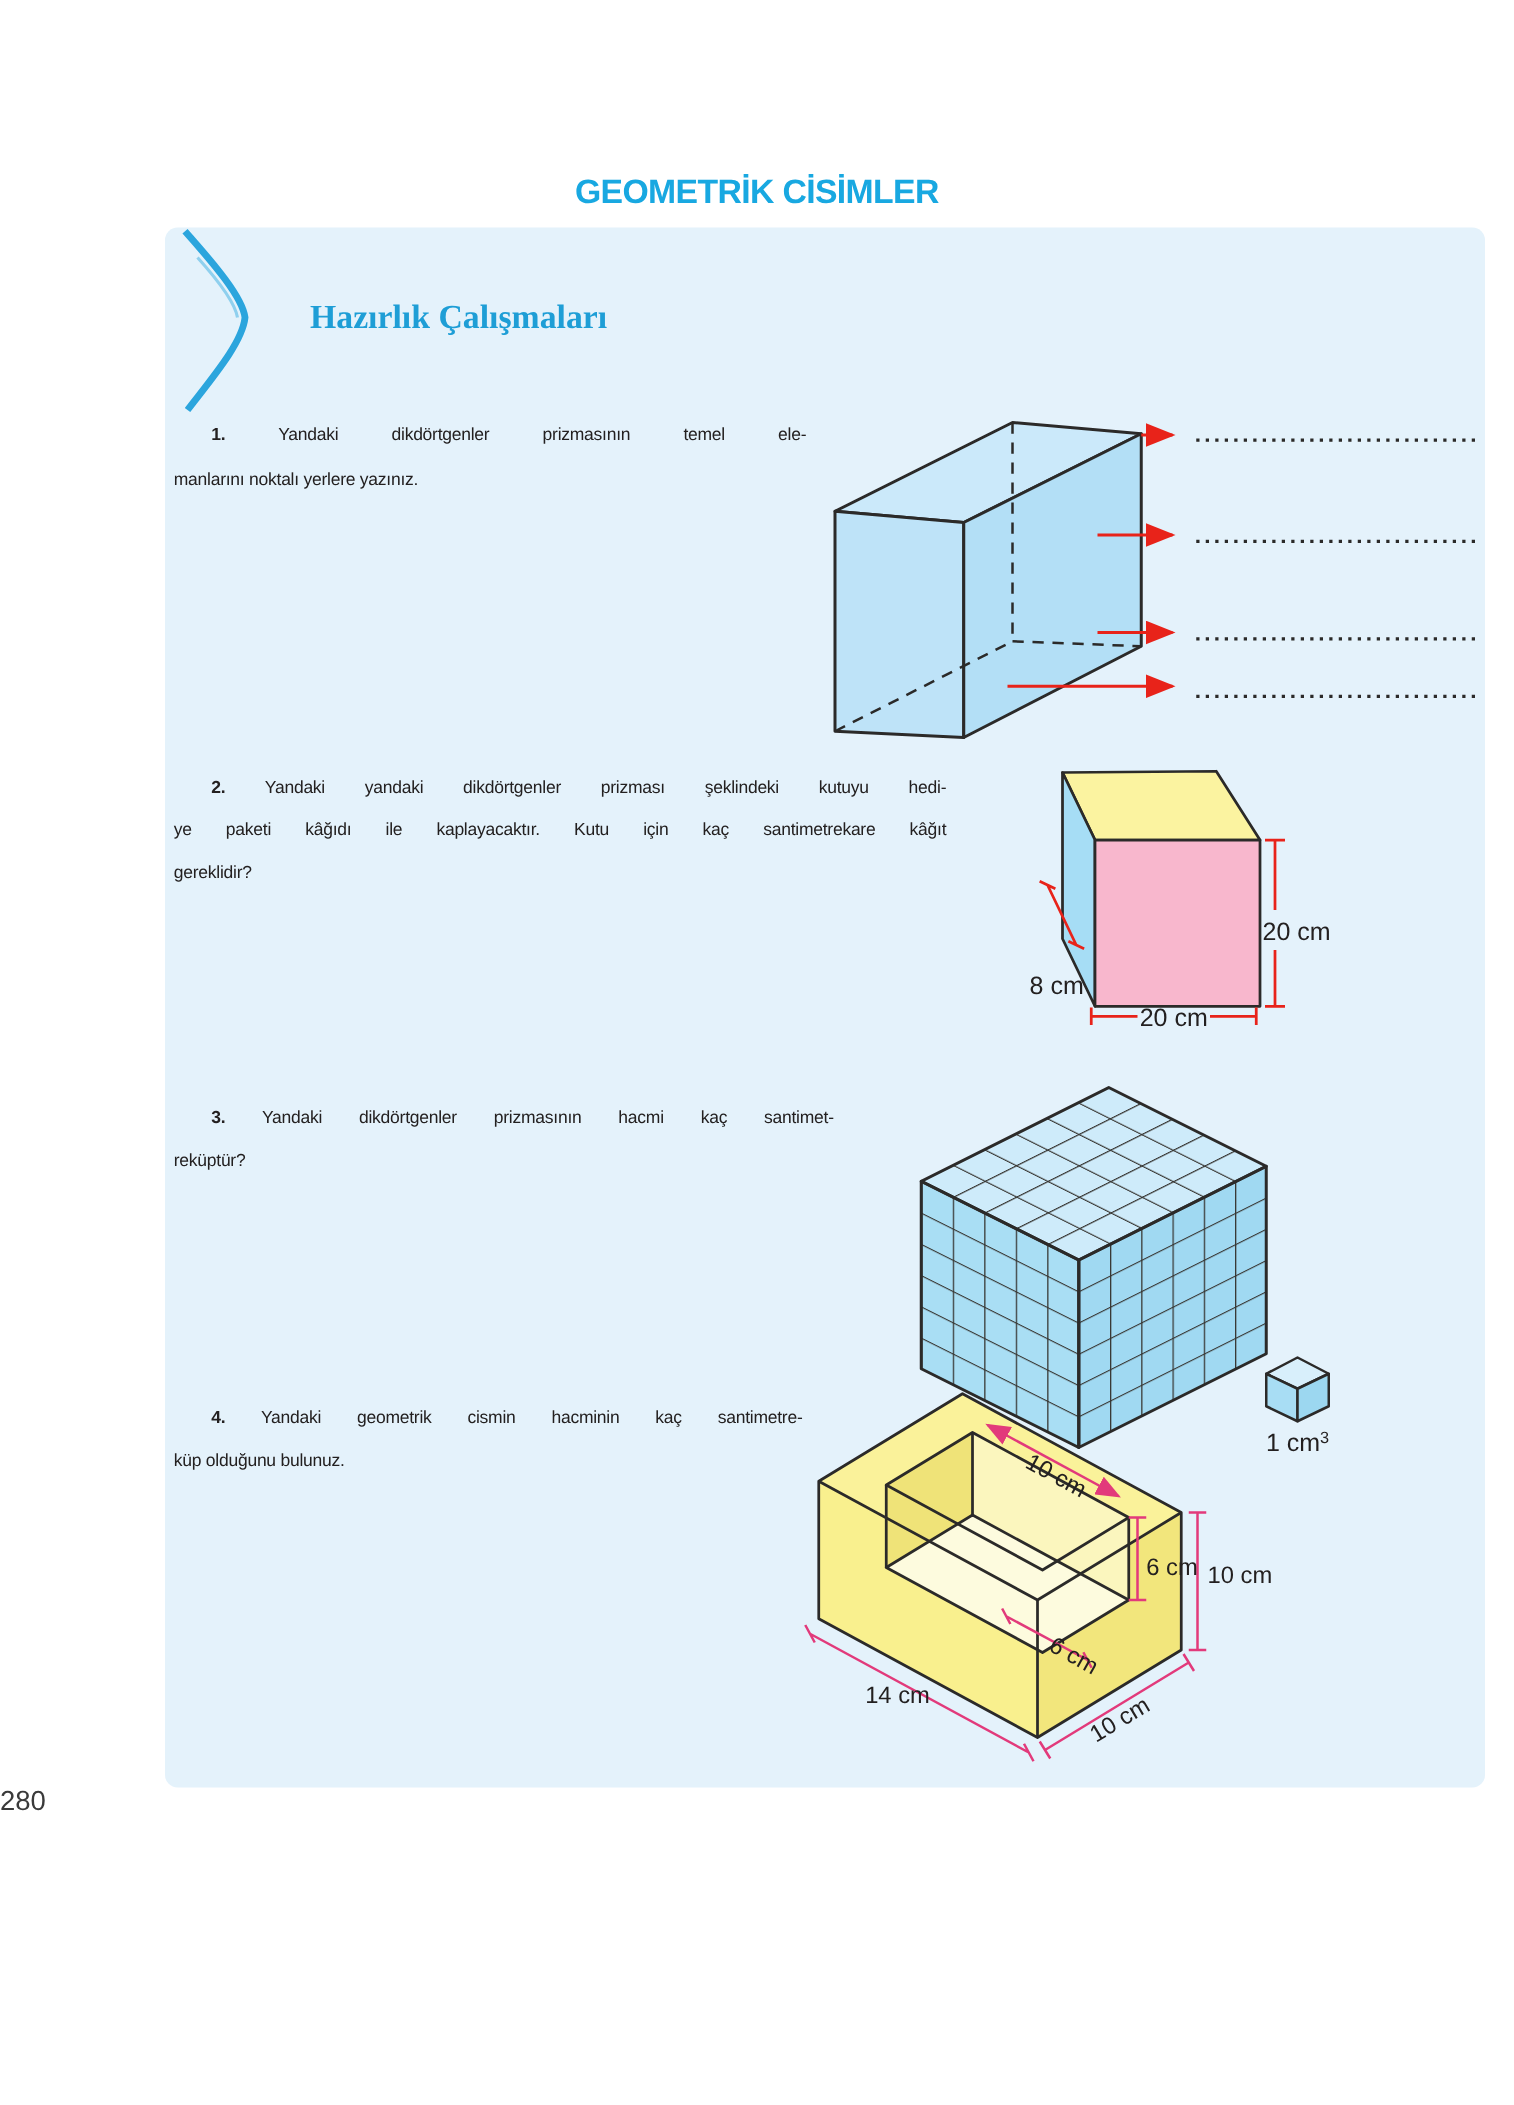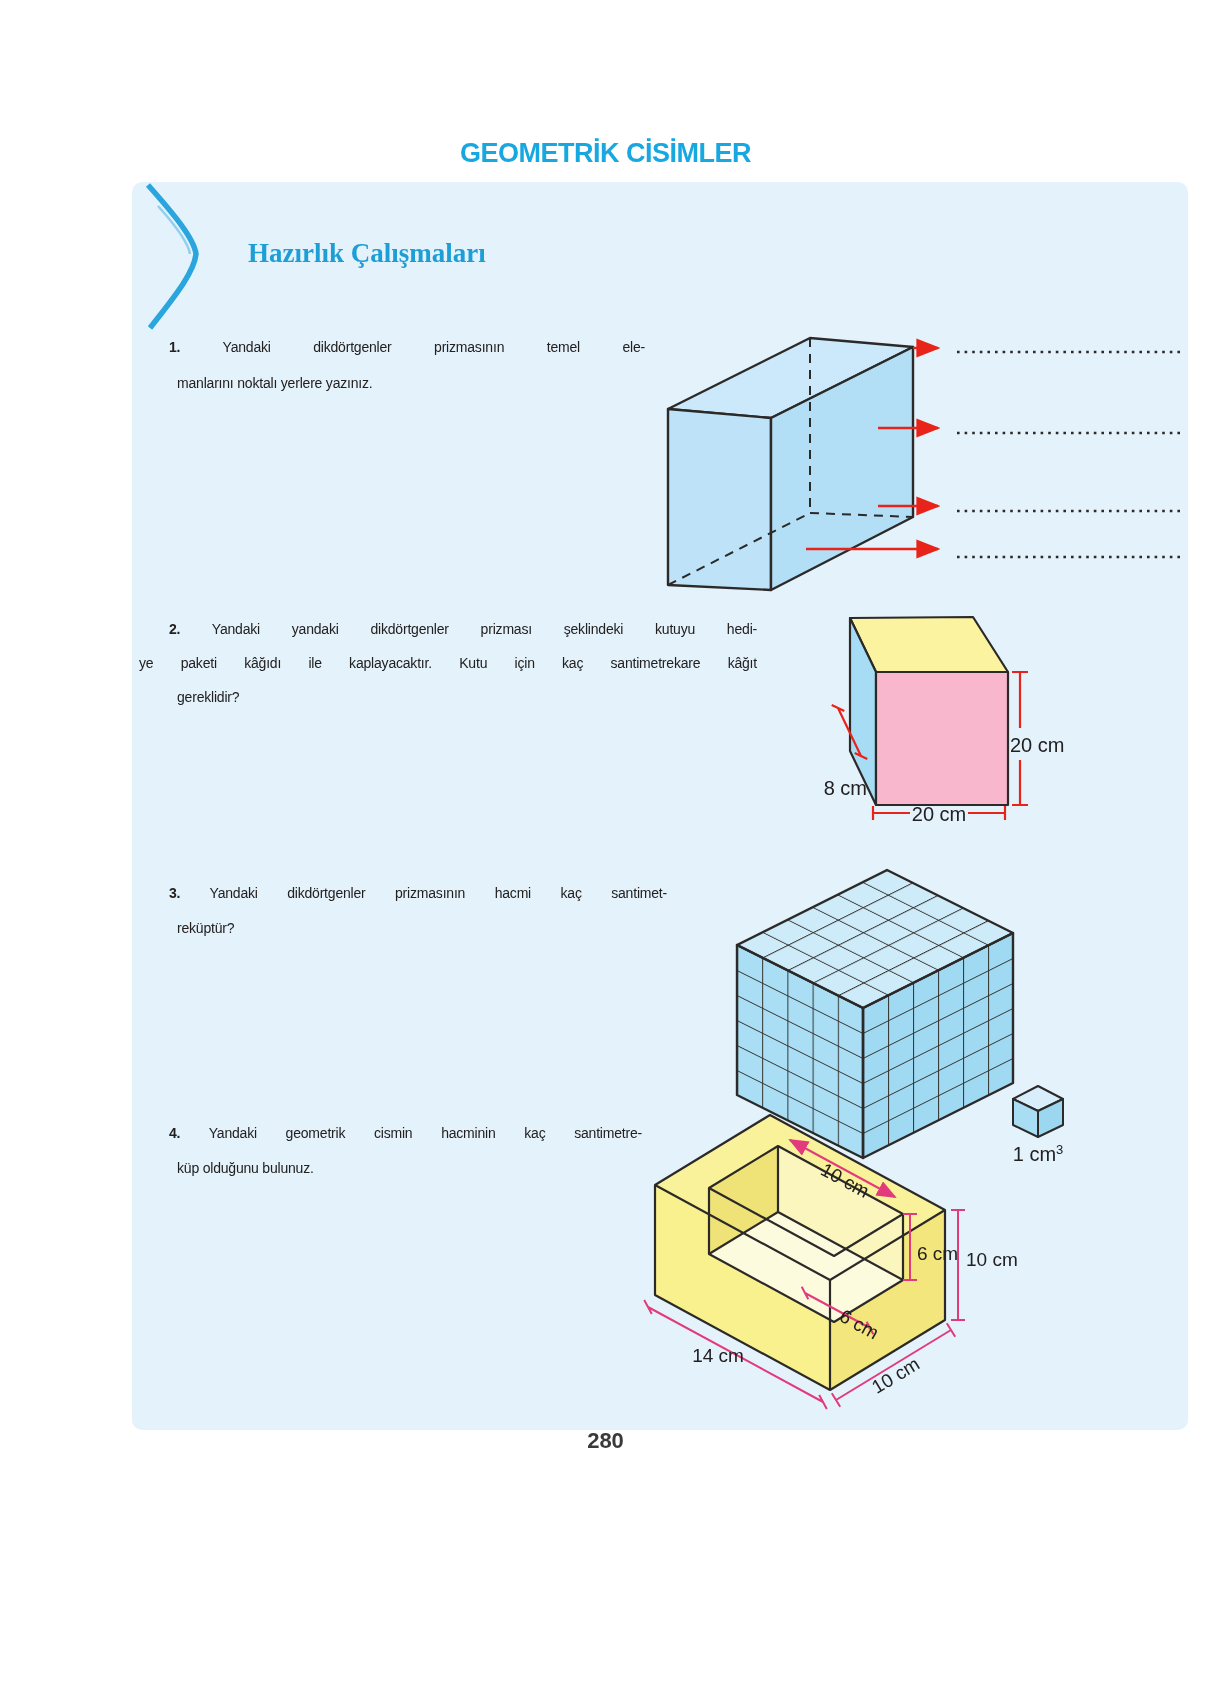--- a/index.html
+++ b/index.html
@@ -7,28 +7,28 @@
         font-family:"Liberation Sans",sans-serif;overflow:hidden;border-radius:23px;}
   .panel{position:absolute;left:132px;top:182px;width:1056px;height:1248px;
          background:#E4F2FB;border-radius:10px;}
   .title{position:absolute;top:138px;left:0;width:100%;text-align:center;
          font-size:27px;font-weight:bold;color:#18A8E1;letter-spacing:-0.5px;}
   .heading{position:absolute;left:210px;top:238px;
            font-family:"Liberation Serif",serif;font-weight:bold;
            font-size:27px;color:#1E9ED6;margin-left:38px;}
   .qtext{position:absolute;color:#232020;font-size:14px;letter-spacing:-0.2px;}
   .qtext .jline{text-align:justify;text-align-last:justify;text-justify:inter-word;white-space:nowrap;}
-  .qtext .lline{text-align:left;white-space:nowrap;margin-left:38px;}
+  .qtext .lline{text-align:left;white-space:nowrap;}
   .qtext .first{text-indent:30px;}
   .qnum{font-weight:bold;}
   .figsvg{position:absolute;}
   .dimlabel{font-size:20px;fill:#232020;font-family:"Liberation Sans",sans-serif;}
   .dimlabel4{font-size:19px;fill:#232020;font-family:"Liberation Sans",sans-serif;}
-  .pagenum{position:absolute;top:1428px;left:0;width:100%;text-align:center;
-           font-size:22px;color:#3a3a3a;font-weight:bold;}
+  .pagenum{position:absolute;top:1428px;left:0;width:100%;
+           font-size:22px;color:#3a3a3a;}
 </style>
 </head>
 <body>
 
 <div class="page">
 
   <div class="title">GEOMETRİK CİSİMLER</div>
 
   <div class="panel"></div>
 

